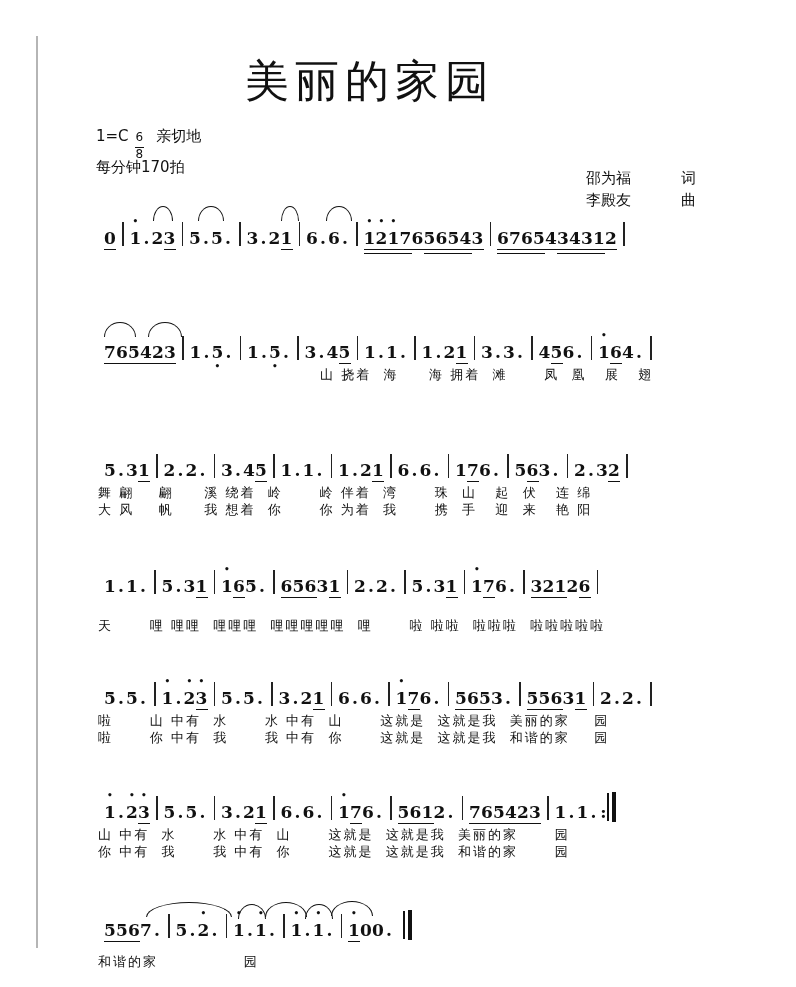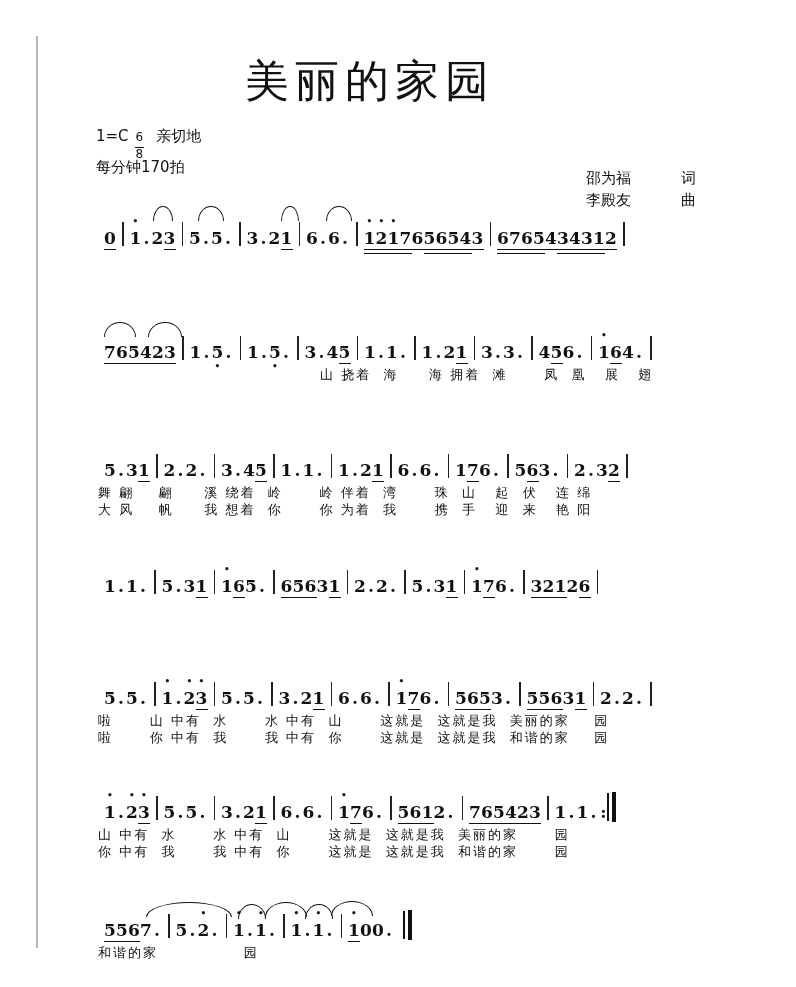--- a/index.html
+++ b/index.html
@@ -322,20 +322,21 @@
       <div class="bl"></div>
     <div class="m">
         <span class="n u1">3</span>
         <span class="n u1">2</span>
         <span class="n u1">1</span>
         <span class="n">2</span>
         <span class="n u1">6</span>
       </div>
       <div class="bl"></div>
   </div>
+  <div class="lyr" style="top:61px;left:0">天      哩 哩哩  哩哩哩  哩哩哩哩哩  哩      啦 啦啦  啦啦啦  啦啦啦啦啦</div>
 </div>
 
 <div class="line" style="top:668px">
   <div class="bars">
     <div class="m">
         <span class="n">5</span>
         <span class="d">.</span>
         <span class="n">5</span>
         <span class="d">.</span>
       </div>
@@ -507,14 +508,14 @@
         <span class="n">0</span>
         <span class="d">.</span>
         <span class="final" style="margin-left:14px"></span>
       </div>
   </div>
   <div class="arc" style="left:48px;top:2px;width:84px"></div>
   <div class="arc" style="left:140px;top:4px;width:26px"></div>
   <div class="arc" style="left:167px;top:2px;width:40px"></div>
   <div class="arc" style="left:207px;top:4px;width:26px"></div>
   <div class="arc" style="left:233px;top:1px;width:40px"></div>
-  <div class="lyr" style="top:44px;left:0">和谐的家              园</div>
+  <div class="lyr" style="top:53px;left:0">和谐的家              园</div>
 </div>
 
 </body></html>

